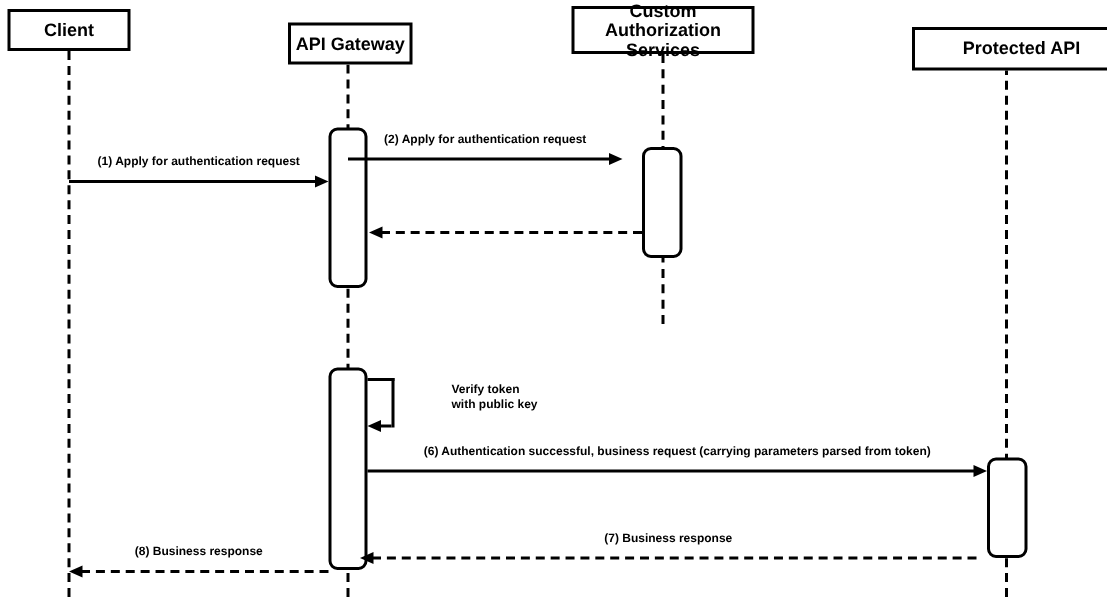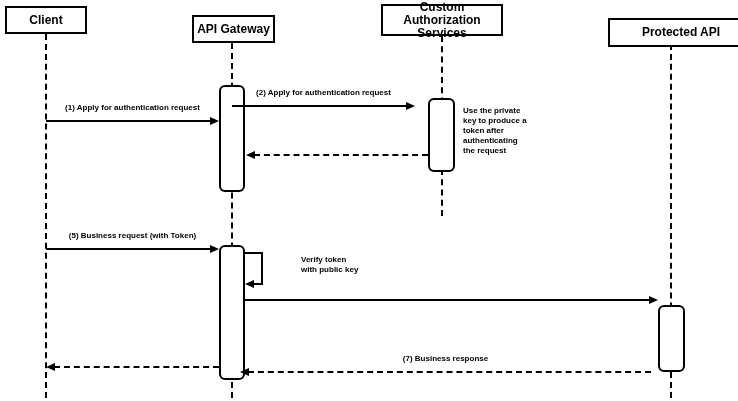--- a/index.html
+++ b/index.html
@@ -120,59 +120,49 @@
   </div>
 
   <div class="message" style="left:246px; top:151px; width:182px;">
     <div class="msg-body">
       <div class="msg-line dashed line-to-left"></div>
       <div class="arrow-left"></div>
     </div>
   </div>
 
 
-  <div class="message" style="left:46px; top:231px; width:173px;">
-    <div class="msg-label">(5) Business request (with Token)</div>
-    <div class="msg-body">
-      <div class="msg-line solid line-to-right"></div>
-      <div class="arrow-right"></div>
-    </div>
-  </div>
 
   <div class="self-msg" style="left:245px; top:252px; width:120px; height:36px;">
     <div class="loop-top"></div>
     <div class="loop-right"></div>
     <div class="loop-bottom"></div>
     <div class="loop-arrow"></div>
     <div class="self-label">Verify token
 with public key</div>
   </div>
 
 
   <div class="message" style="left:245px; top:296px; width:413px;">
+    <div class="msg-label">(6) Authentication successful, business request (carrying parameters parsed from token)</div>
     <div class="msg-body">
       <div class="msg-line solid line-to-right"></div>
       <div class="arrow-right"></div>
     </div>
   </div>
 
   <div class="message" style="left:240px; top:354px; width:411px;">
     <div class="msg-label">(7) Business response</div>
     <div class="msg-body">
       <div class="msg-line dashed line-to-left"></div>
       <div class="arrow-left"></div>
     </div>
   </div>
 
   <div class="message" style="left:46px; top:363px; width:173px;">
+    <div class="msg-label">(8) Business response</div>
     <div class="msg-body">
       <div class="msg-line dashed line-to-left"></div>
       <div class="arrow-left"></div>
     </div>
   </div>
 
-  <div class="note-text" style="left:463px; top:106px; width:80px;">Use the private
-key to produce a
-token after
-authenticating
-the request</div>
 
 </div>
 
 </body></html>

